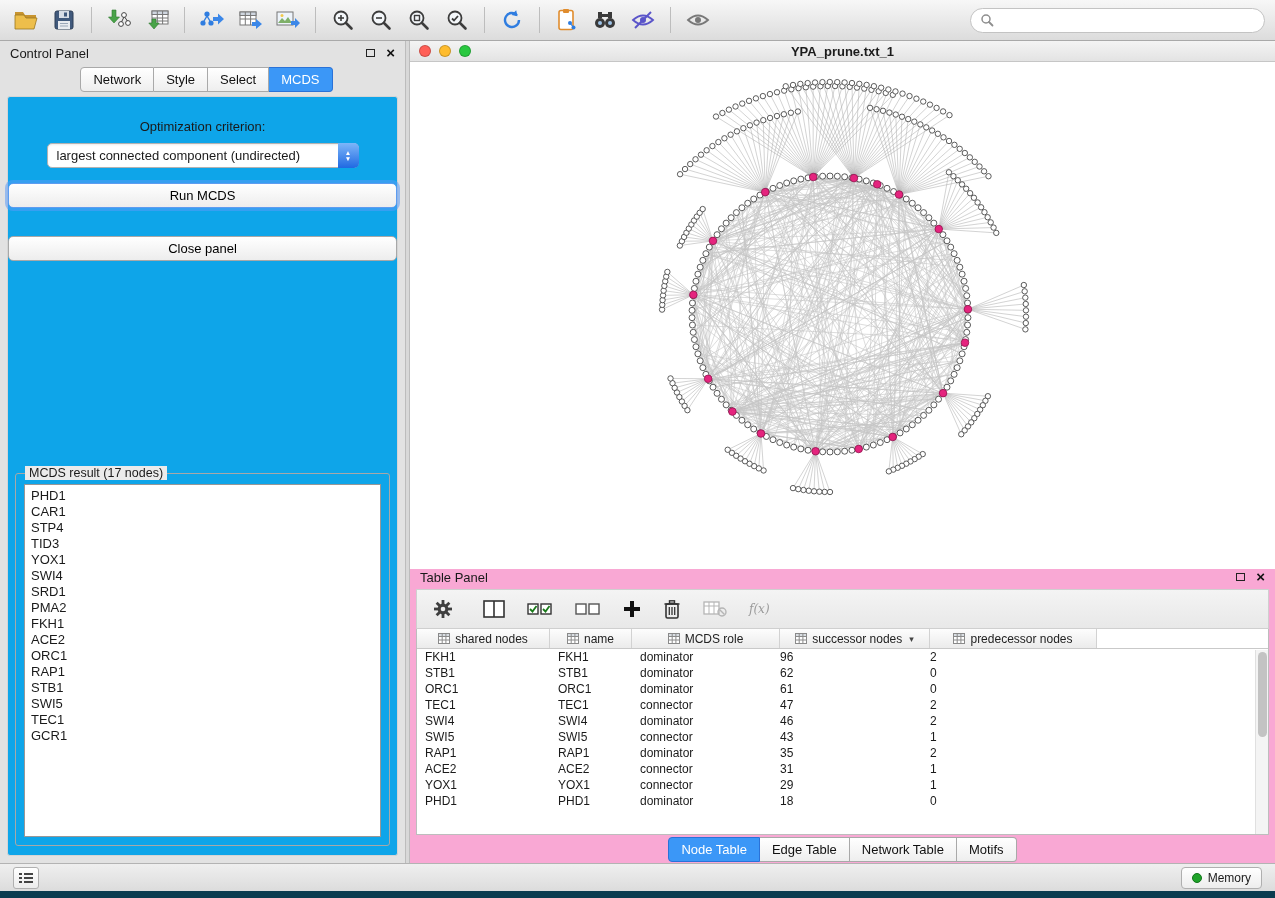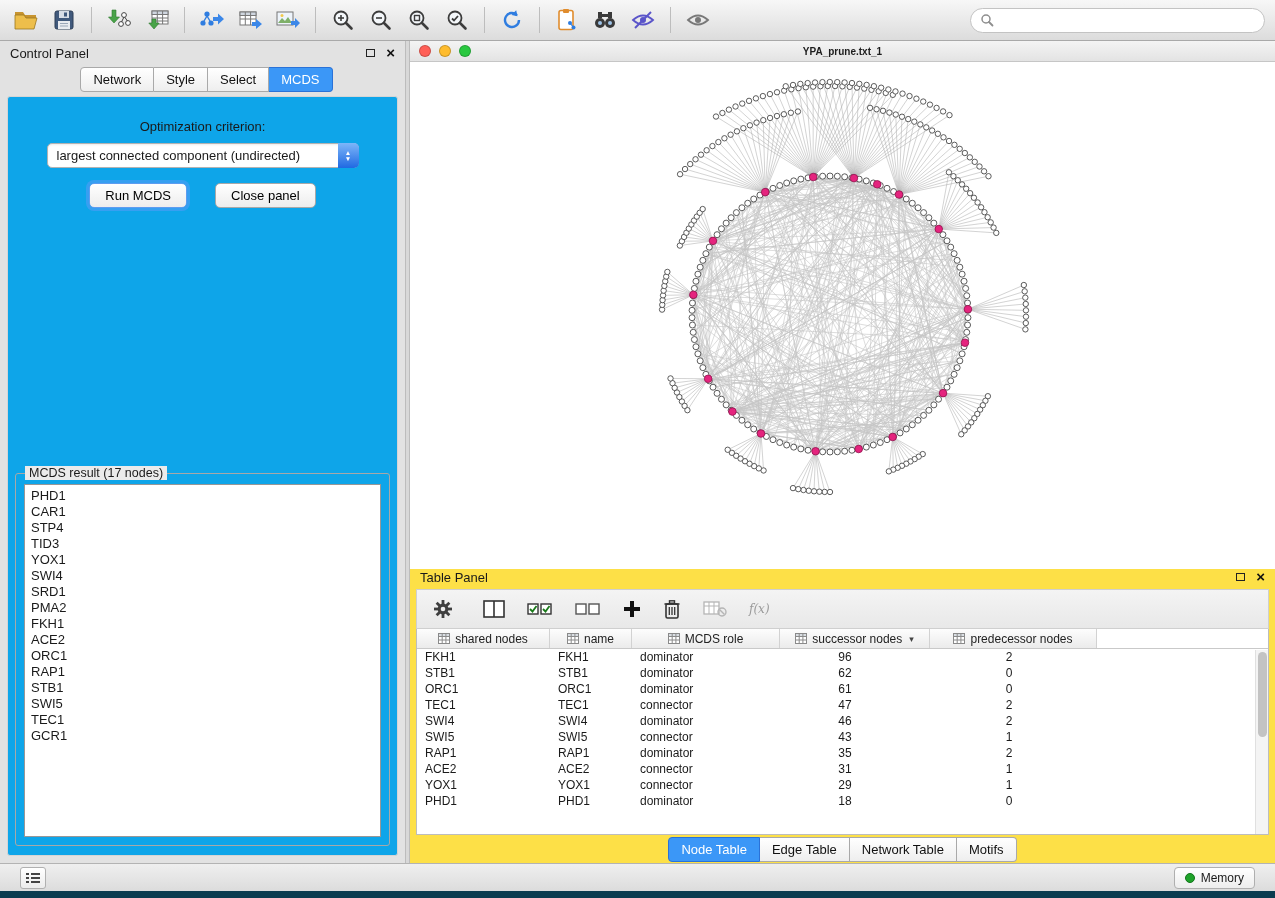--- a/index.html
+++ b/index.html
@@ -43,63 +43,63 @@
   .panel-body{flex:1;margin:0 7px 7px;background:#0ea5e9;border:1px solid #d5d5d5;border-radius:3px;
     display:flex;flex-direction:column;min-height:0;}
   .opt-label{text-align:center;font-size:13px;margin-top:22px;}
   .dd-row{display:flex;justify-content:center;margin-top:9px;}
   .dropdown{width:312px;height:25px;background:#fff;border:1px solid #b2b2b2;border-radius:5px;
     display:flex;align-items:center;font-size:13px;position:relative;padding-left:9px;cursor:pointer;
     box-shadow:inset 0 1px 2px rgba(0,0,0,.08);}
   .dd-cap{position:absolute;right:-1px;top:-1px;width:21px;height:25px;border-radius:0 5px 5px 0;
     background:linear-gradient(#7db6f9,#2069e2);display:flex;flex-direction:column;align-items:center;
     justify-content:center;color:#fff;font-size:6.5px;line-height:6px;}
-  .btn-row{display:flex;justify-content:center;gap:28px;margin-top:15px;}
+  .btn-row{display:flex;justify-content:center;gap:28px;margin-top:15px;flex-direction:column;}
   .btn{height:25px;padding:0 15px;font-size:13px;font-family:"Liberation Sans",sans-serif;
     background:linear-gradient(#ffffff,#ededed);border:1px solid #a8a8a8;border-radius:5px;cursor:pointer;}
   .btn.focus{box-shadow:0 0 0 3px rgba(90,155,247,.55);border-color:#5d9cf0;}
   .groupbox{position:relative;height:373px;flex:0 0 373px;margin:auto 7px 9px;border:1px solid #a8a8a8;border-radius:3px;}
   .gb-title{position:absolute;top:-8px;left:9px;background:#ebebeb;padding:0 4px;font-size:12.5px;}
   .gb-list{position:absolute;left:8px;right:8px;top:10px;bottom:8px;background:#fff;
     border:1px solid #979797;overflow:hidden;padding:3px 0;}
   .gb-item{font-size:13px;line-height:16px;padding-left:6px;cursor:default;}
 
   
   .right-col{flex:1;display:flex;flex-direction:column;min-width:0;}
   .net-window{height:524px;flex:0 0 524px;display:flex;flex-direction:column;background:#fff;border-bottom:1px solid #9a9a9a;}
   .net-titlebar{height:21px;flex:0 0 21px;background:linear-gradient(#f4f4f4,#e3e3e3);
     border-bottom:1px solid #c6c6c6;display:flex;align-items:center;padding:0 9px;position:relative;}
   .traffic{display:flex;gap:8px;z-index:2;}
   .light{width:12px;height:12px;border-radius:50%;border:1px solid rgba(0,0,0,.2);cursor:pointer;}
-  .net-title{position:absolute;left:0;right:0;text-align:center;font-size:10px;font-weight:bold;color:#1c1c1c;}
+  .net-title{position:absolute;left:0;right:0;text-align:center;font-size:13px;font-weight:bold;color:#1c1c1c;}
   .net-canvas{flex:1;position:relative;background:#fff;}
 
   
-  .table-panel{flex:1;background:#fde047;display:flex;flex-direction:column;min-height:0;}
+  .table-panel{flex:1;background:#f9a8d4;display:flex;flex-direction:column;min-height:0;}
   .tp-toolbar{height:40px;flex:0 0 40px;margin:0 6px;background:linear-gradient(#f4f4f4,#e8e8e8);
     border:1px solid #cfcfcf;display:flex;align-items:center;gap:22px;padding:0 16px;}
   .tp-icon{display:flex;align-items:center;justify-content:center;cursor:pointer;}
   .fx{font-family:"DejaVu Serif",serif;font-style:italic;font-size:12px;color:#9a9a9a;}
   .table-wrap{flex:1;margin:0 6px;background:#fff;border:1px solid #bdbdbd;border-top:none;position:relative;overflow:hidden;}
   .thead{display:flex;height:20px;border-bottom:1px solid #c9c9c9;}
   .th{display:flex;align-items:center;justify-content:center;gap:5px;font-size:12px;color:#222;
     background:linear-gradient(#fdfdfd,#ebebeb);border-right:1px solid #d2d2d2;cursor:pointer;position:relative;}
   .th .sort{font-size:9px;color:#444;margin-left:2px;}
   .tr{display:flex;height:16px;align-items:center;cursor:default;}
   .td{font-size:12px;padding-left:8px;white-space:nowrap;overflow:hidden;}
-  .td.num{text-align:center;padding-left:0;}
+  .td.num{text-align:left;padding-left:0;}
   .td.succ{padding-right:20px;}
   .td.pred{padding-right:9px;}
   .scrollbar{position:absolute;top:21px;right:0;bottom:0;width:13px;background:#f4f4f4;border-left:1px solid #e0e0e0;}
   .thumb{position:absolute;top:2px;left:2px;width:9px;height:85px;background:#c3c3c3;border-radius:5px;cursor:pointer;}
   .tabs-row{height:28px;flex:0 0 28px;display:flex;align-items:center;justify-content:center;}
 
   
   .statusbar{height:28px;flex:0 0 28px;background:linear-gradient(#efefef,#dcdcdc);
-    border-top:1px solid #b3b3b3;display:flex;align-items:center;padding:0 20px;}
+    border-top:1px solid #b3b3b3;display:flex;align-items:center;padding:0 13px;}
   .list-btn{width:26px;height:22px;border:1px solid #b0b0b0;border-radius:3px;
     background:linear-gradient(#fff,#ececec);display:flex;align-items:center;justify-content:center;cursor:pointer;}
   .memory-btn{margin-left:auto;height:22px;border:1px solid #afafaf;border-radius:4px;
     background:linear-gradient(#ffffff,#ededed);display:flex;align-items:center;gap:6px;padding:0 10px;
     font-size:12px;cursor:pointer;}
   .mem-dot{width:10px;height:10px;border-radius:50%;background:var(--memgreen);border:1px solid #12751b;}
 </style>
 </head>
 <body>
 

